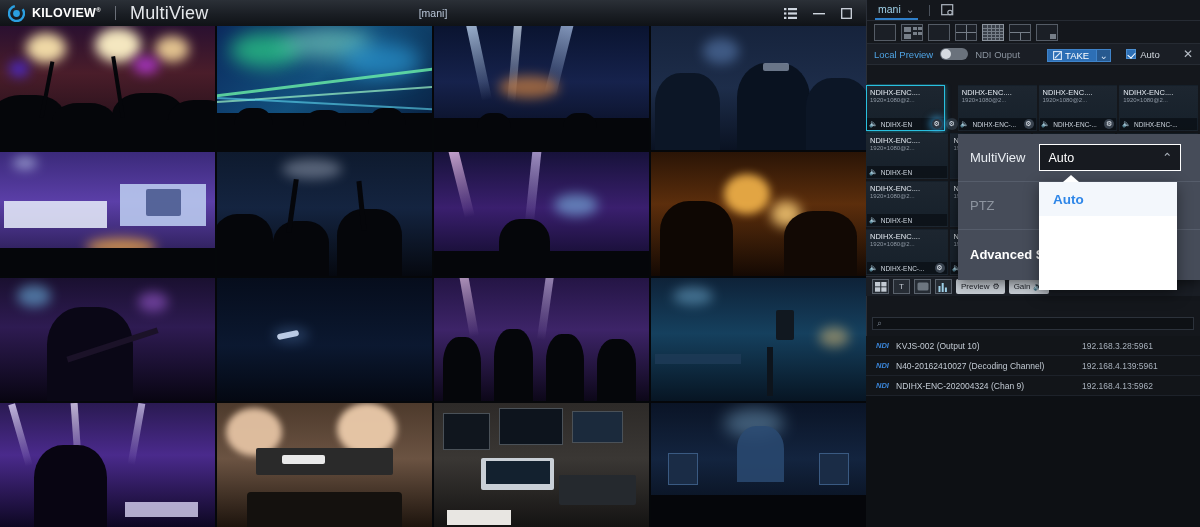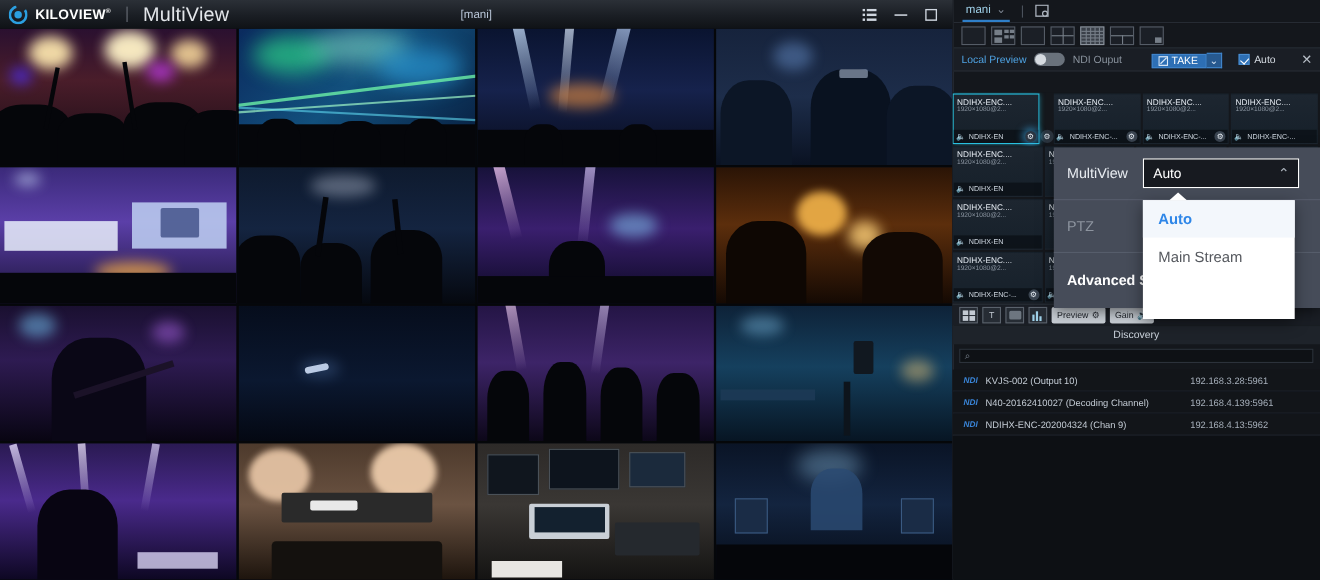--- a/index.html
+++ b/index.html
@@ -706,21 +706,20 @@
     <span class="pill">
       <span>Preview</span>
       <span>⚙</span>
     </span>
     <span class="pill">
       <span>Gain</span>
       <span>🔊</span>
     </span>
   </div>
 
-  <div class="disc-head">Discovery</div>
 
   <div class="disc-search">
     <span style="margin-right:3px;font-size:9px">⌕</span>
     <span></span>
   </div>
 
   <div class="disc-blank"></div>
 
   <div class="disc-list">
     <div class="disc-item">
@@ -751,16 +750,15 @@
     <div class="ctx-row dim">
       <span>PTZ</span>
     </div>
     <div class="ctx-row bold">
       <span>Advanced Se</span>
     </div>
   </div>
 
   <div class="menu">
     <div class="mi sel">Auto</div>
-    <div class="mi">Main Stream</div>
   </div>
 
 </div>
 
 </body></html>

